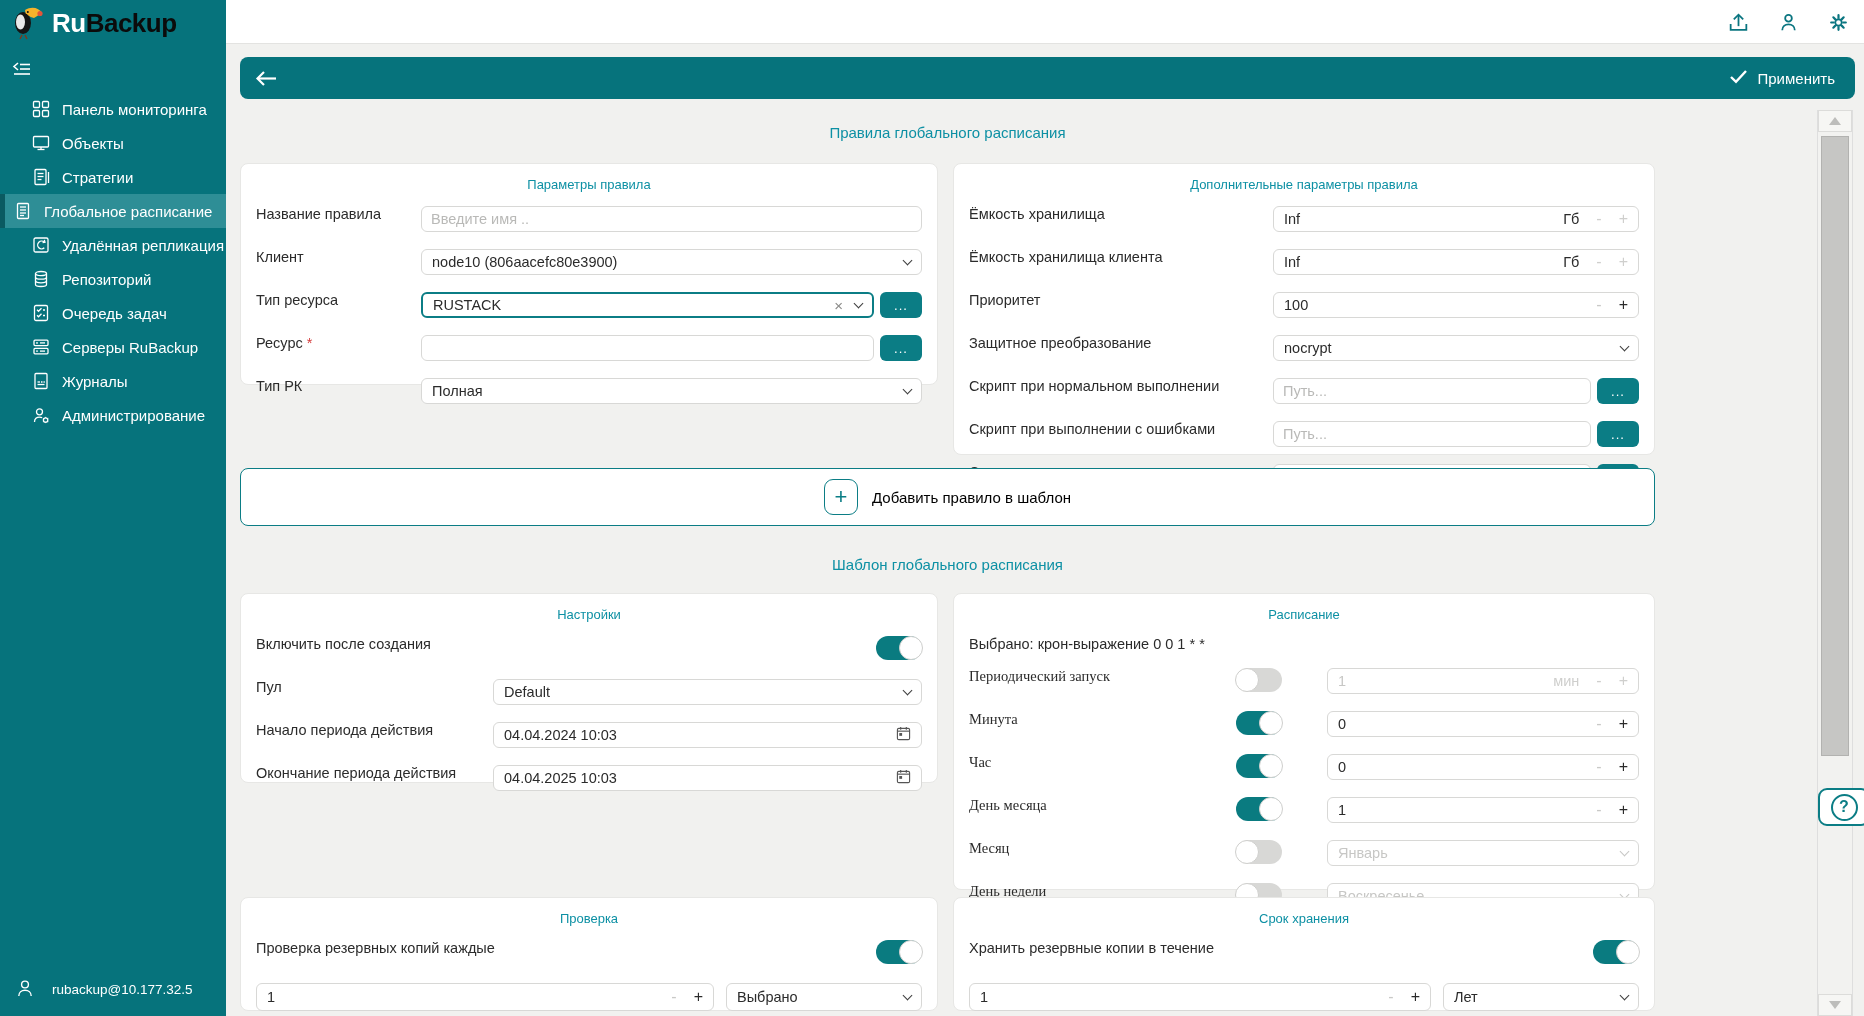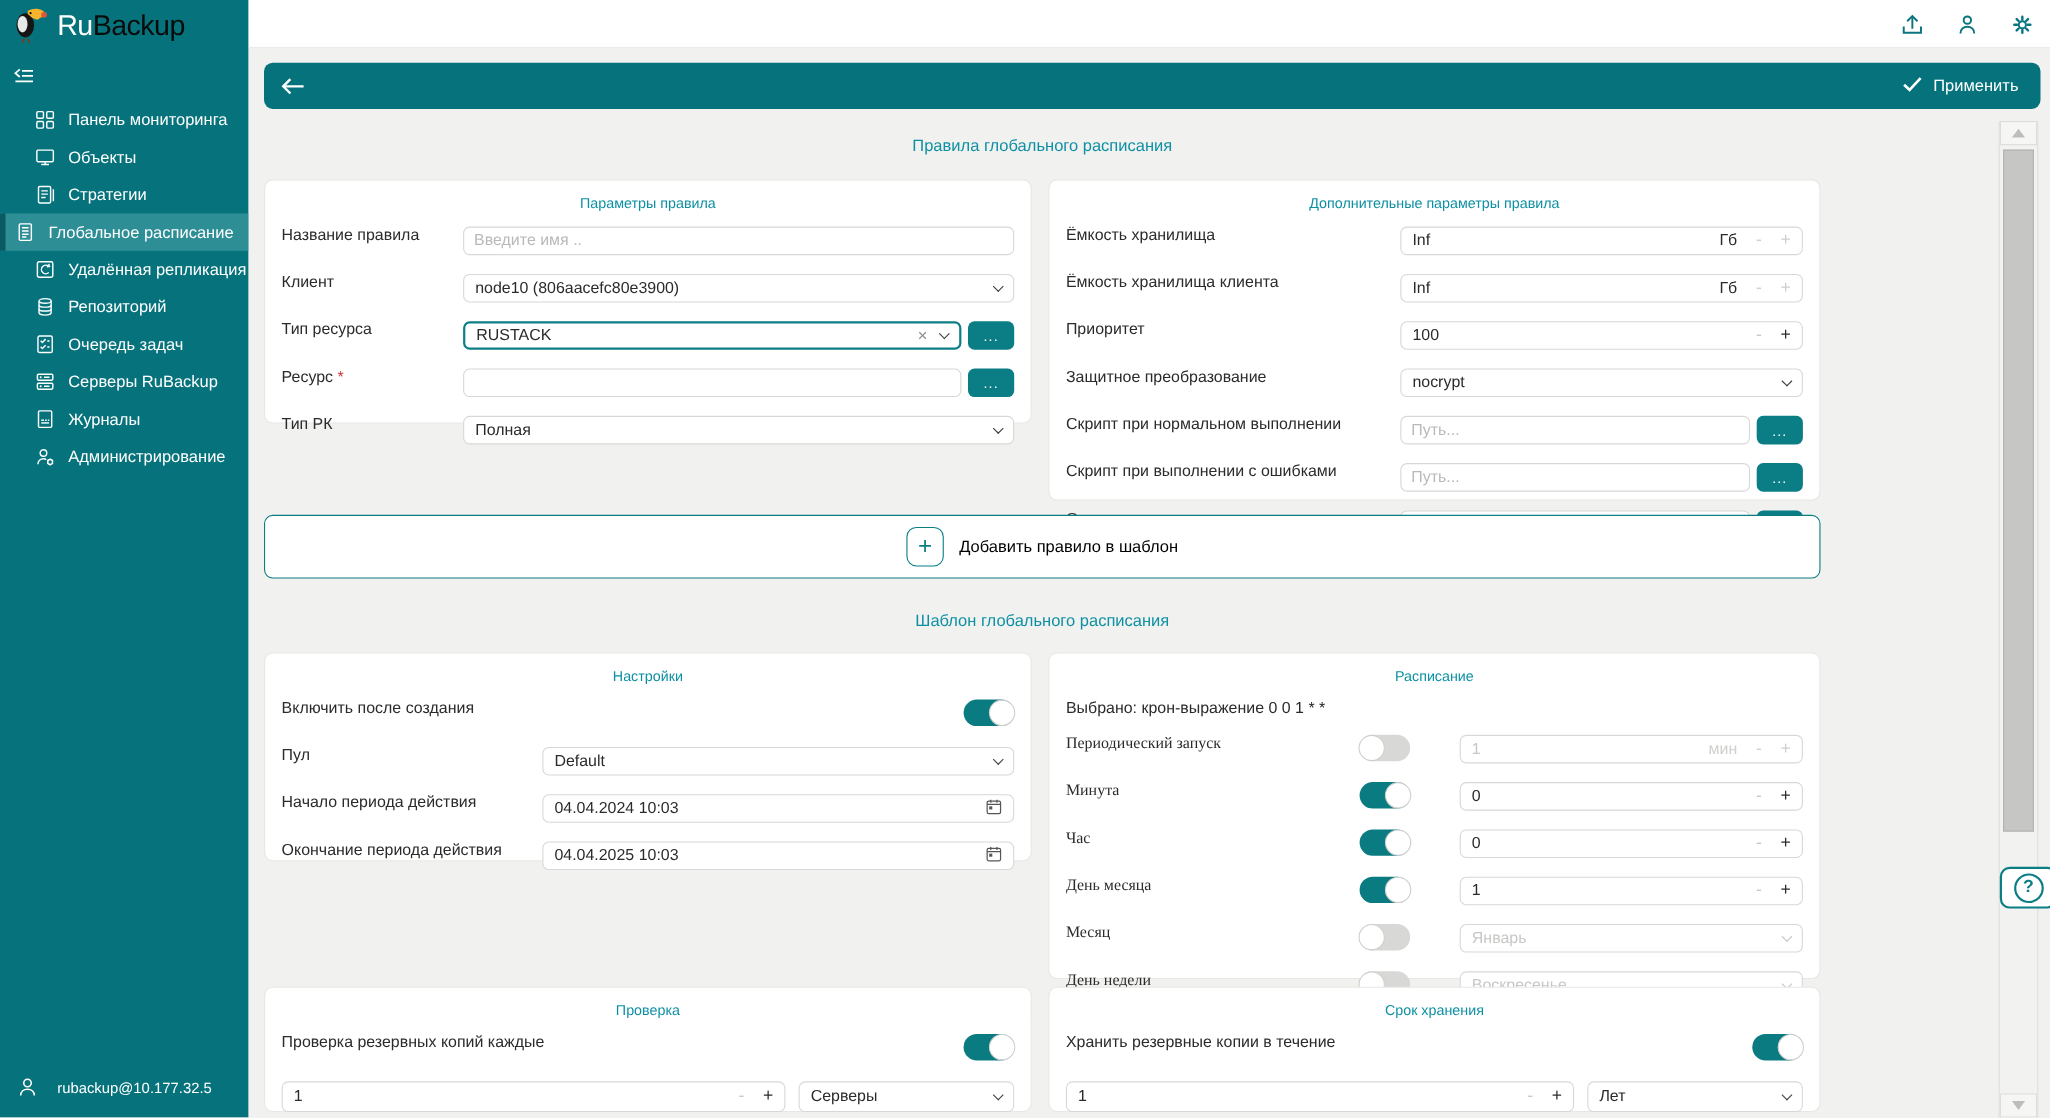--- a/index.html
+++ b/index.html
@@ -4,21 +4,21 @@
 <style>
   * { box-sizing: border-box; }
   html,body { margin:0; padding:0; }
   body {
     width:1864px; height:1016px; overflow:hidden; position:relative;
     font-family:"Liberation Sans", sans-serif; background:#f1f1ef; color:#2b2b2b;
   }
   
   #sidebar { position:absolute; left:0; top:0; width:226px; height:100%; background:#06737c; color:#fff; }
   #logo { height:46px; display:flex; align-items:center; padding-left:8px; gap:4px; }
-  #logo .brand { font-size:26px; font-weight:400; letter-spacing:-0.5px; line-height:1; }
+  #logo .brand { font-size:26px; font-weight:700; letter-spacing:-0.5px; line-height:1; }
   #logo .ru { color:#fff; }
   #logo .backup { color:#0b0b0b; }
   #collapse { margin:14px 0 4px 10px; width:26px; height:22px; cursor:pointer; }
   .menu { margin-top:10px; }
   .mitem { height:34px; display:flex; align-items:center; gap:11px; padding-left:31px; font-size:15px; cursor:pointer; white-space:nowrap; }
   .mitem .micon { width:20px; height:20px; flex:0 0 20px; display:flex; align-items:center; }
   .mitem.active { background:#2e8e96; border-left:5px solid #0a5a61; padding-left:8px; }
   #userbox { position:absolute; left:14px; bottom:14px; display:flex; align-items:center; gap:16px; font-size:13.5px; }
   
   #topbar { position:absolute; left:226px; top:0; right:0; height:44px; background:#fff; border-bottom:1px solid #e3e3e1; }
@@ -556,21 +556,21 @@
     </div>
     <div class="vrow">
       <div class="numfield">
         <span>1</span>
         <span class="numops">
             <span class="minus">-</span>
             <span class="plus">+</span>
           </span>
       </div>
       <div class="selectbox">
-        <span>Серверы</span>
+        <span>Выбрано</span>
         <span class="chev"></span>
       </div>
     </div>
   </div>
 
   <div class="card" style="left:727px; top:853px; width:702px; height:114px;">
     <div class="ctitle">Срок хранения</div>
     <div class="row">
       <span class="lbl" style="flex:1;">Хранить резервные копии в течение</span>
       <div class="toggle on">

